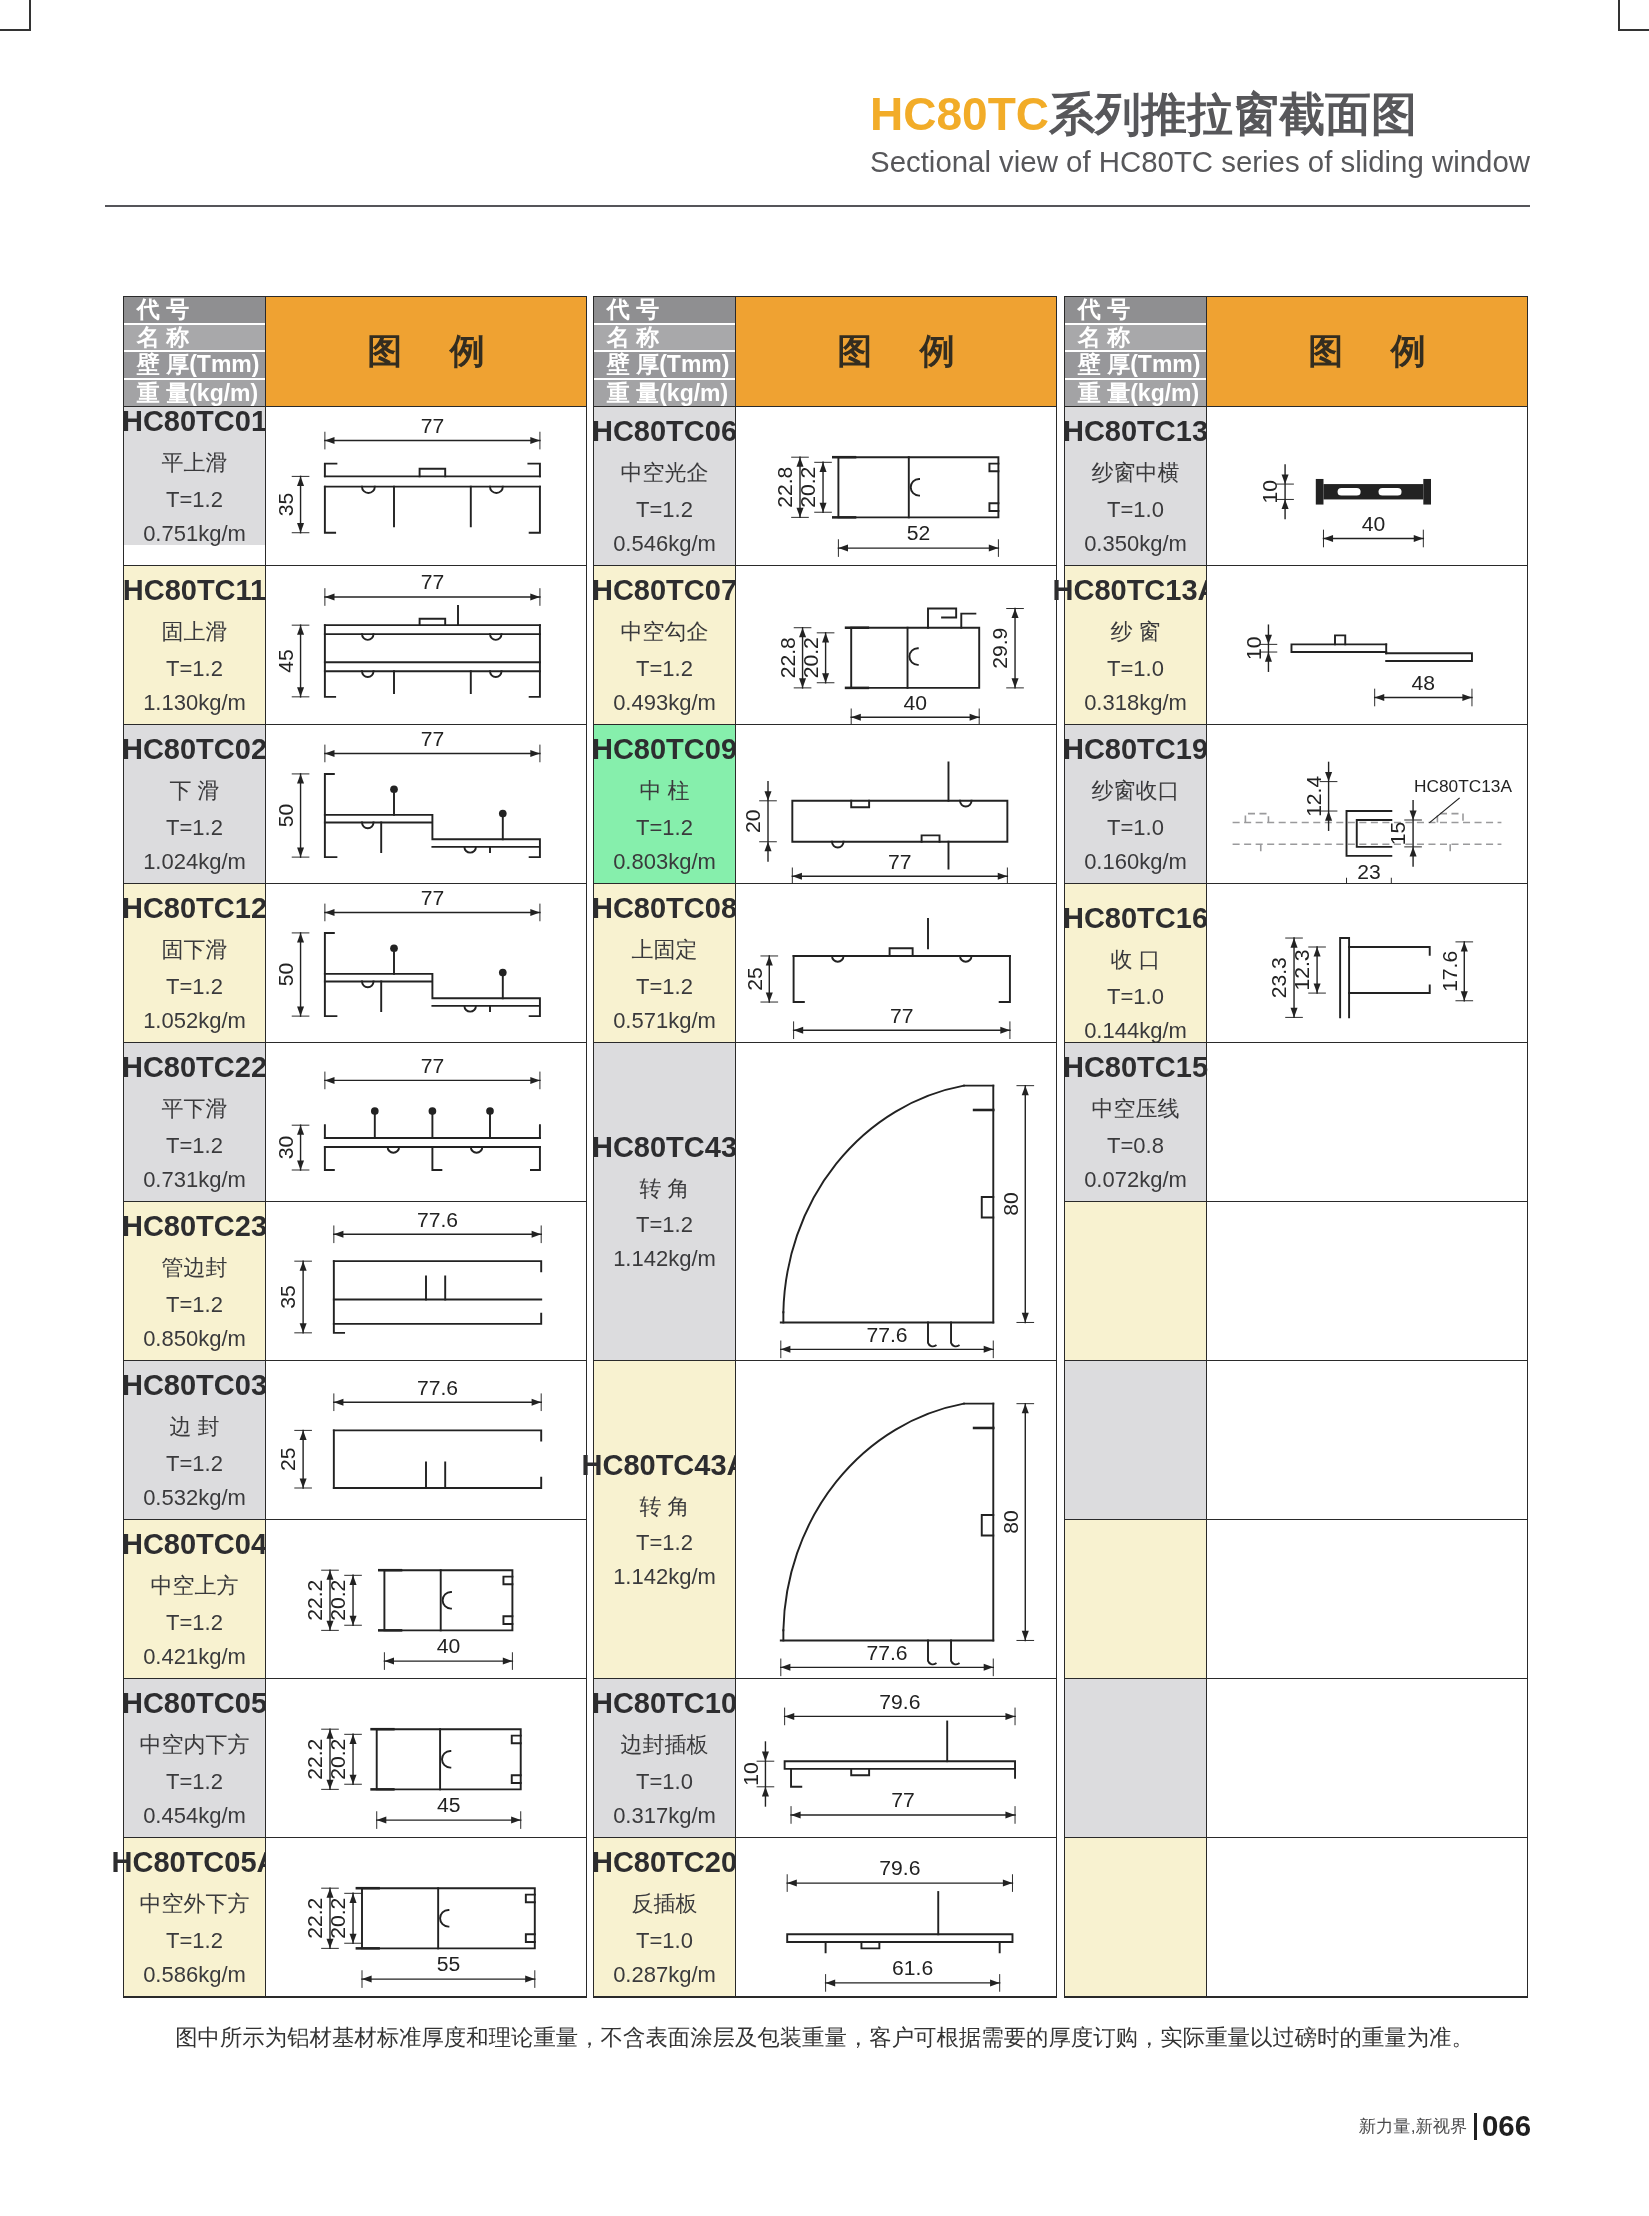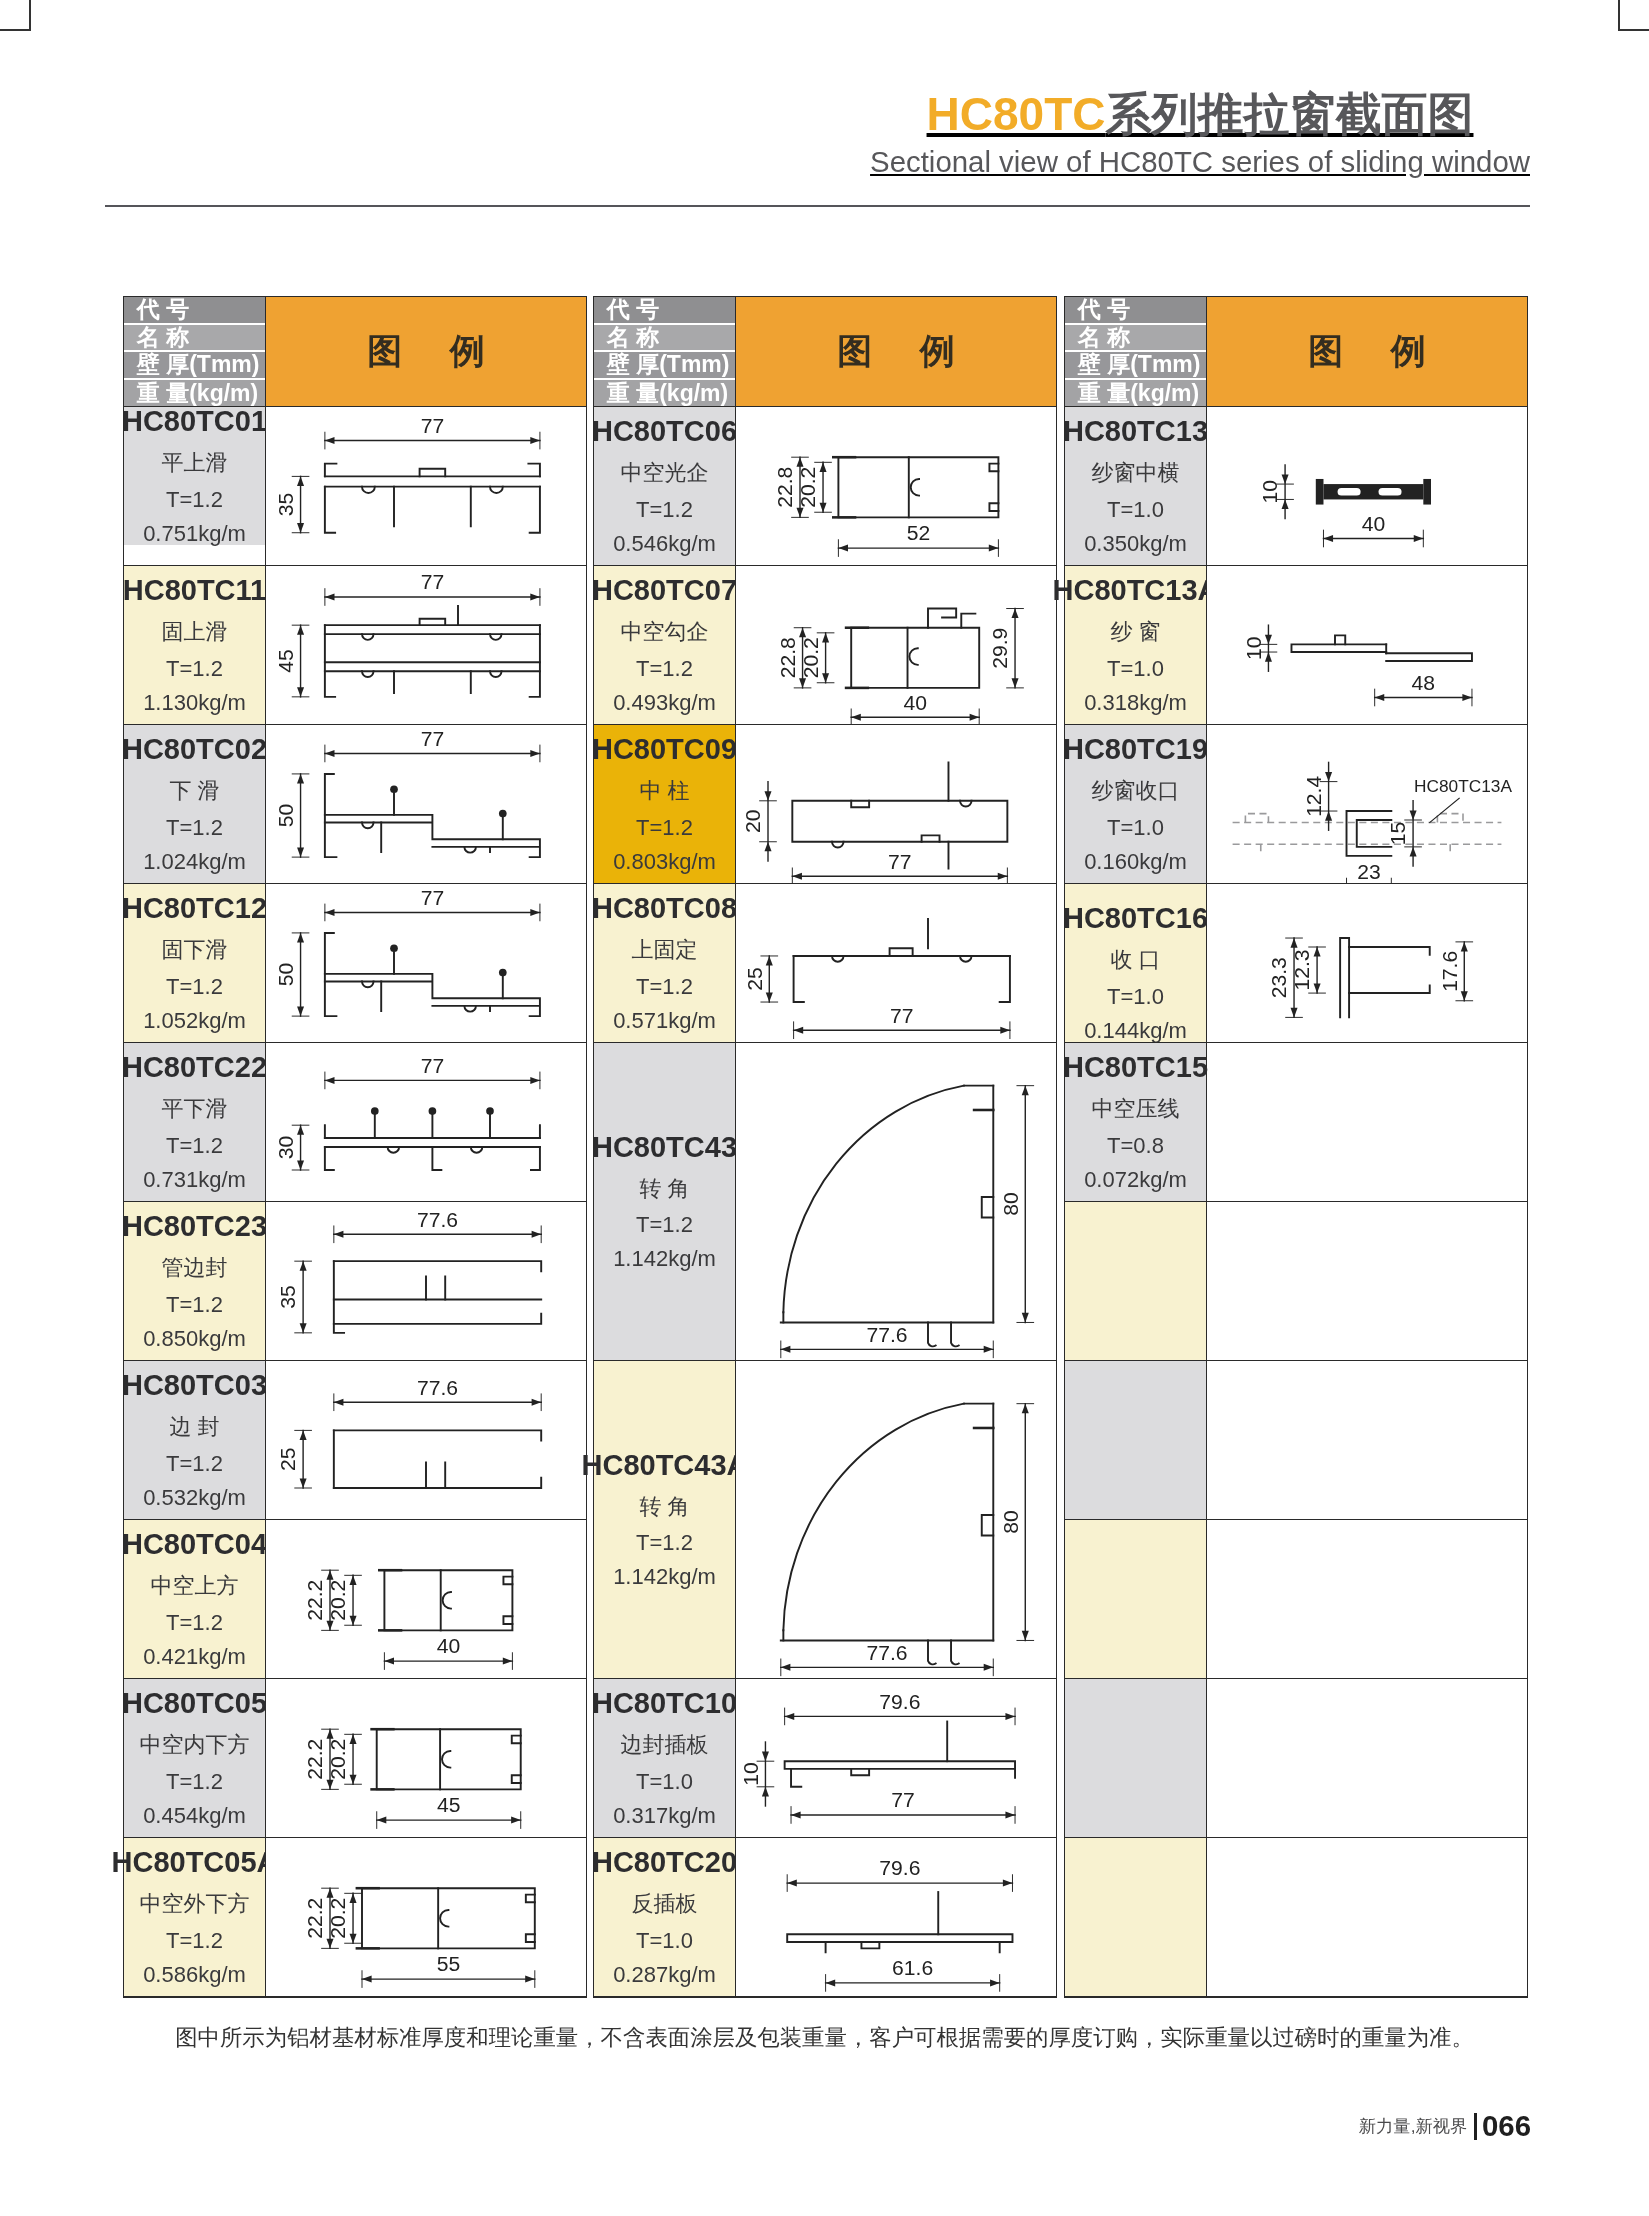--- a/index.html
+++ b/index.html
@@ -1,19 +1,19 @@
 <!DOCTYPE html>
 <html style="font-size:10.2px"><head>
 <meta charset="utf-8">
 <style>
   html,body{margin:0;padding:0;background:#fff;}
   #page{position:relative;width:1649px;height:2216px;background:#fff;overflow:hidden;
         font-family:"Liberation Sans","DejaVu Sans",sans-serif;}
   .cropmark{position:absolute;background:#333;}
-  .titleblock{position:absolute;right:119px;top:90px;text-align:center;text-decoration:underline;}
+  .titleblock{position:absolute;right:119px;top:90px;text-align:left;}
   .title{font-size:46px;font-weight:bold;color:#57575a;line-height:1.08;white-space:nowrap;}
   .t-hl{color:#F2AC28;}
   .subtitle{font-size:29.4px;color:#57575a;margin-top:5.1px;white-space:nowrap;}
   .rule{position:absolute;left:105px;top:205px;width:1425px;height:1.9px;background:#55555a;}
   .group{position:absolute;background:#fff;border:1.9px solid #2a2a2a;box-sizing:content-box;}
   .hcell{position:absolute;left:0;width:141px;display:flex;align-items:center;
          padding-left:12.8px;box-sizing:border-box;text-align:center;}
   .hcell span{color:#fff;font-weight:bold;font-size:23px;white-space:nowrap;}
   .legend{position:absolute;left:142px;top:0;width:320px;height:109px;
           display:flex;align-items:center;justify-content:center;}
@@ -435,21 +435,21 @@
             <polygon points="380,236 365,230.5 365,241.5" fill="#222222"></polygon>
             <text x="280" y="224" text-anchor="middle" font-size="33" fill="#222222">40</text>
             <path d="M436 66V190" fill="none" stroke="#222222" stroke-width="2.2" stroke-linecap="square"></path>
             <path d="M423 66H449M423 190H449" fill="none" stroke="#222222" stroke-width="1.5" stroke-linecap="square"></path>
             <polygon points="436,66 430.5,81 441.5,81" fill="#222222"></polygon>
             <polygon points="436,190 430.5,175 441.5,175" fill="#222222"></polygon>
             <text transform="translate(424 128) rotate(-90)" text-anchor="middle" font-size="33" fill="#222222">29.9</text>
           </svg>
         </div>
         <div class="hline" style="top: 427px;"></div>
-        <div class="lcell" style="top: 428px; height: 158px; background: #eab308;">
+        <div class="lcell" style="top: 428px; height: 158px; background: #86efac;">
           <div class="code">HC80TC09</div>
           <div class="name">中 柱</div>
           <div class="thickness">T=1.2</div>
           <div class="weight">0.803kg/m</div>
         </div>
         <div class="dcell" style="top: 428px; height: 158px;">
           <svg viewBox="0 0 500 246">
             <path d="M88 118H424V182H88Z" fill="none" stroke="#222222" stroke-width="3" stroke-linecap="square"></path>
             <path d="M180 118V128H208V118M290 182V172H318V182" fill="none" stroke="#222222" stroke-width="3" stroke-linecap="square"></path>
             <path d="M332 118V58M332 182V224" fill="none" stroke="#222222" stroke-width="3" stroke-linecap="square"></path>

